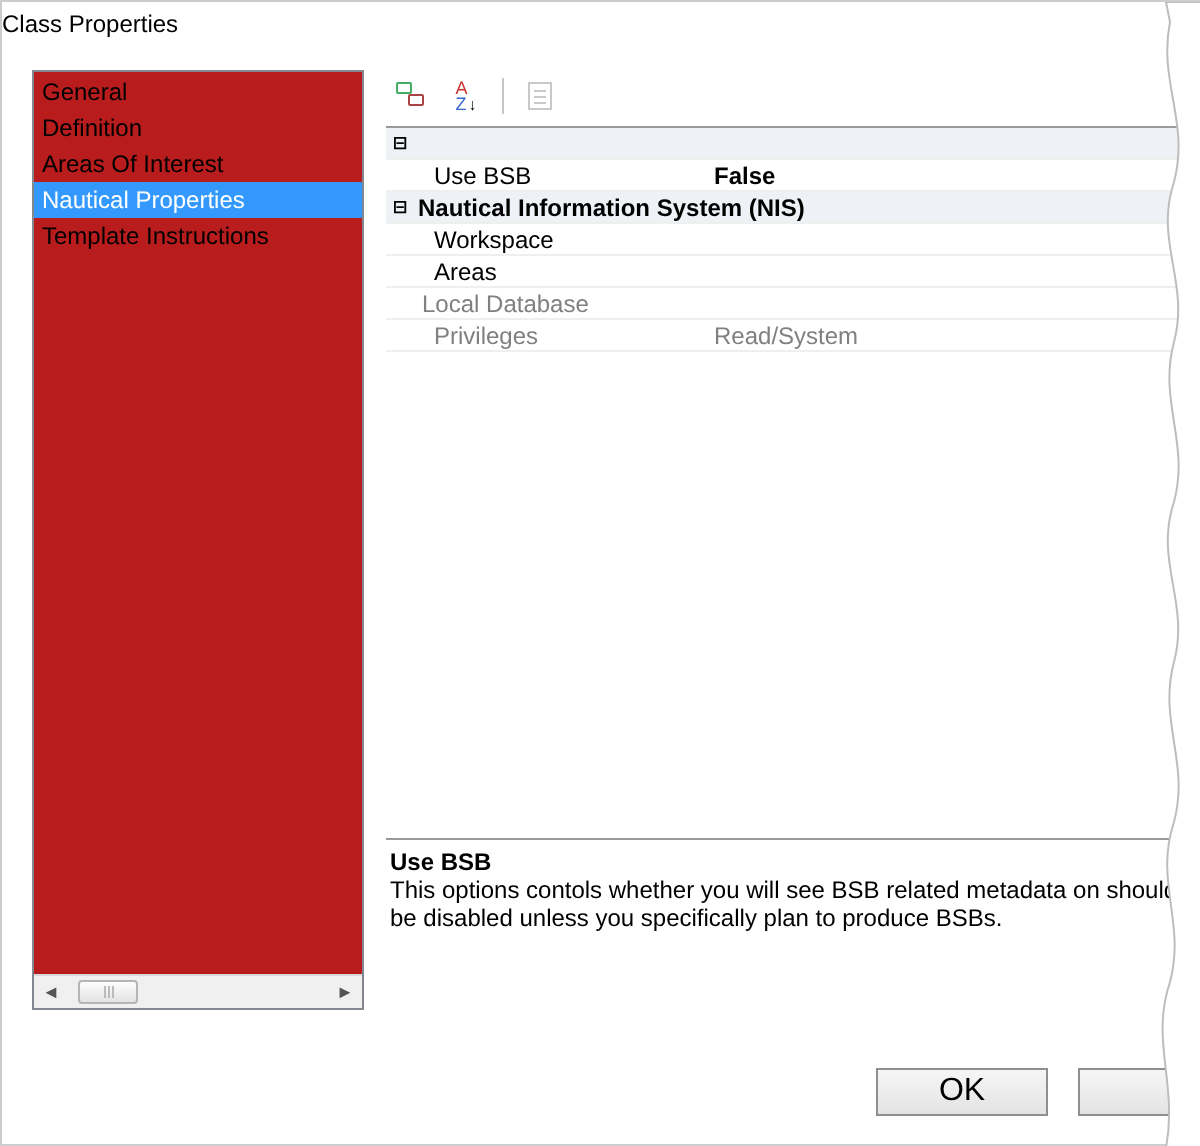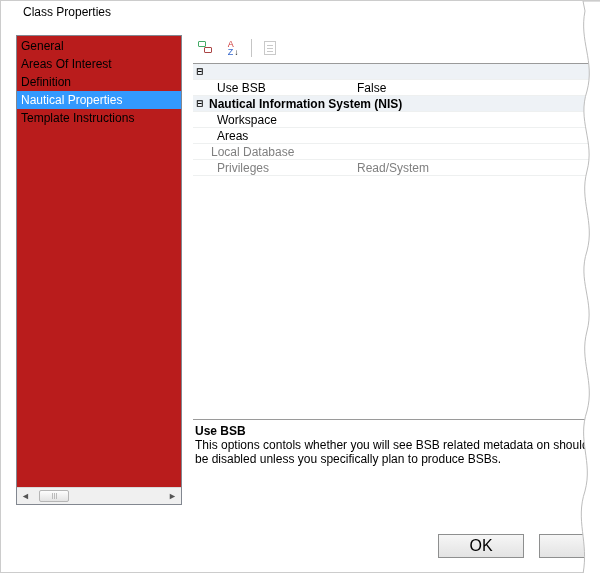--- a/index.html
+++ b/index.html
@@ -12,21 +12,21 @@
   }
   .dialog {
     width: 600px; height: 573px;
     position: relative;
     background: #fff;
     border: 1px solid #ccc;
     box-shadow: 5px 5px 6px rgba(0,0,0,0.25);
   }
   .titlebar {
     height: 24px;
-    padding: 4px 8px 0 22px;
+    padding: 4px 8px 0 0;
     font-size: 12px;
     color: #000;
   }
   .body {
     position: absolute;
     top: 24px; left: 0; right: 0; bottom: 0;
   }
   .sidebar-frame {
     position: absolute;
     left: 15px; top: 10px;
@@ -147,21 +147,21 @@
     width: 146px; flex: none;
     padding-left: 2px;
     white-space: nowrap; overflow: hidden;
   }
   .row .value {
     flex: 1 1 auto;
     padding-left: 4px;
     white-space: nowrap; overflow: hidden;
   }
   .row.child .label { padding-left: 10px; }
-  .row.bold .value { font-weight: normal; }
+  .row.bold .value { font-weight: bold; }
   .row.dim .label, .row.dim .value { color: #808080; }
 
   .help {
     margin-top: 6px;
     border-top: 1px solid #9a9a9a;
     padding: 4px 6px 4px 2px;
     height: 56px;
     overflow: hidden;
   }
   .help-title { font-weight: bold; }
@@ -195,22 +195,22 @@
 
 <div class="dialog">
 
   <div class="titlebar">Class Properties</div>
 
   <div class="body">
 
     <div class="sidebar-frame">
       <div class="sidebar-list">
         <div class="sidebar-item">General</div>
+        <div class="sidebar-item">Definition</div>
         <div class="sidebar-item">Areas Of Interest</div>
-        <div class="sidebar-item">Definition</div>
         <div class="sidebar-item selected">Nautical Properties</div>
         <div class="sidebar-item">Template Instructions</div>
       </div>
       <div class="hscroll">
         <div class="arrow left">◄</div>
         <div class="thumb"></div>
         <div class="arrow right">►</div>
       </div>
     </div>
 

